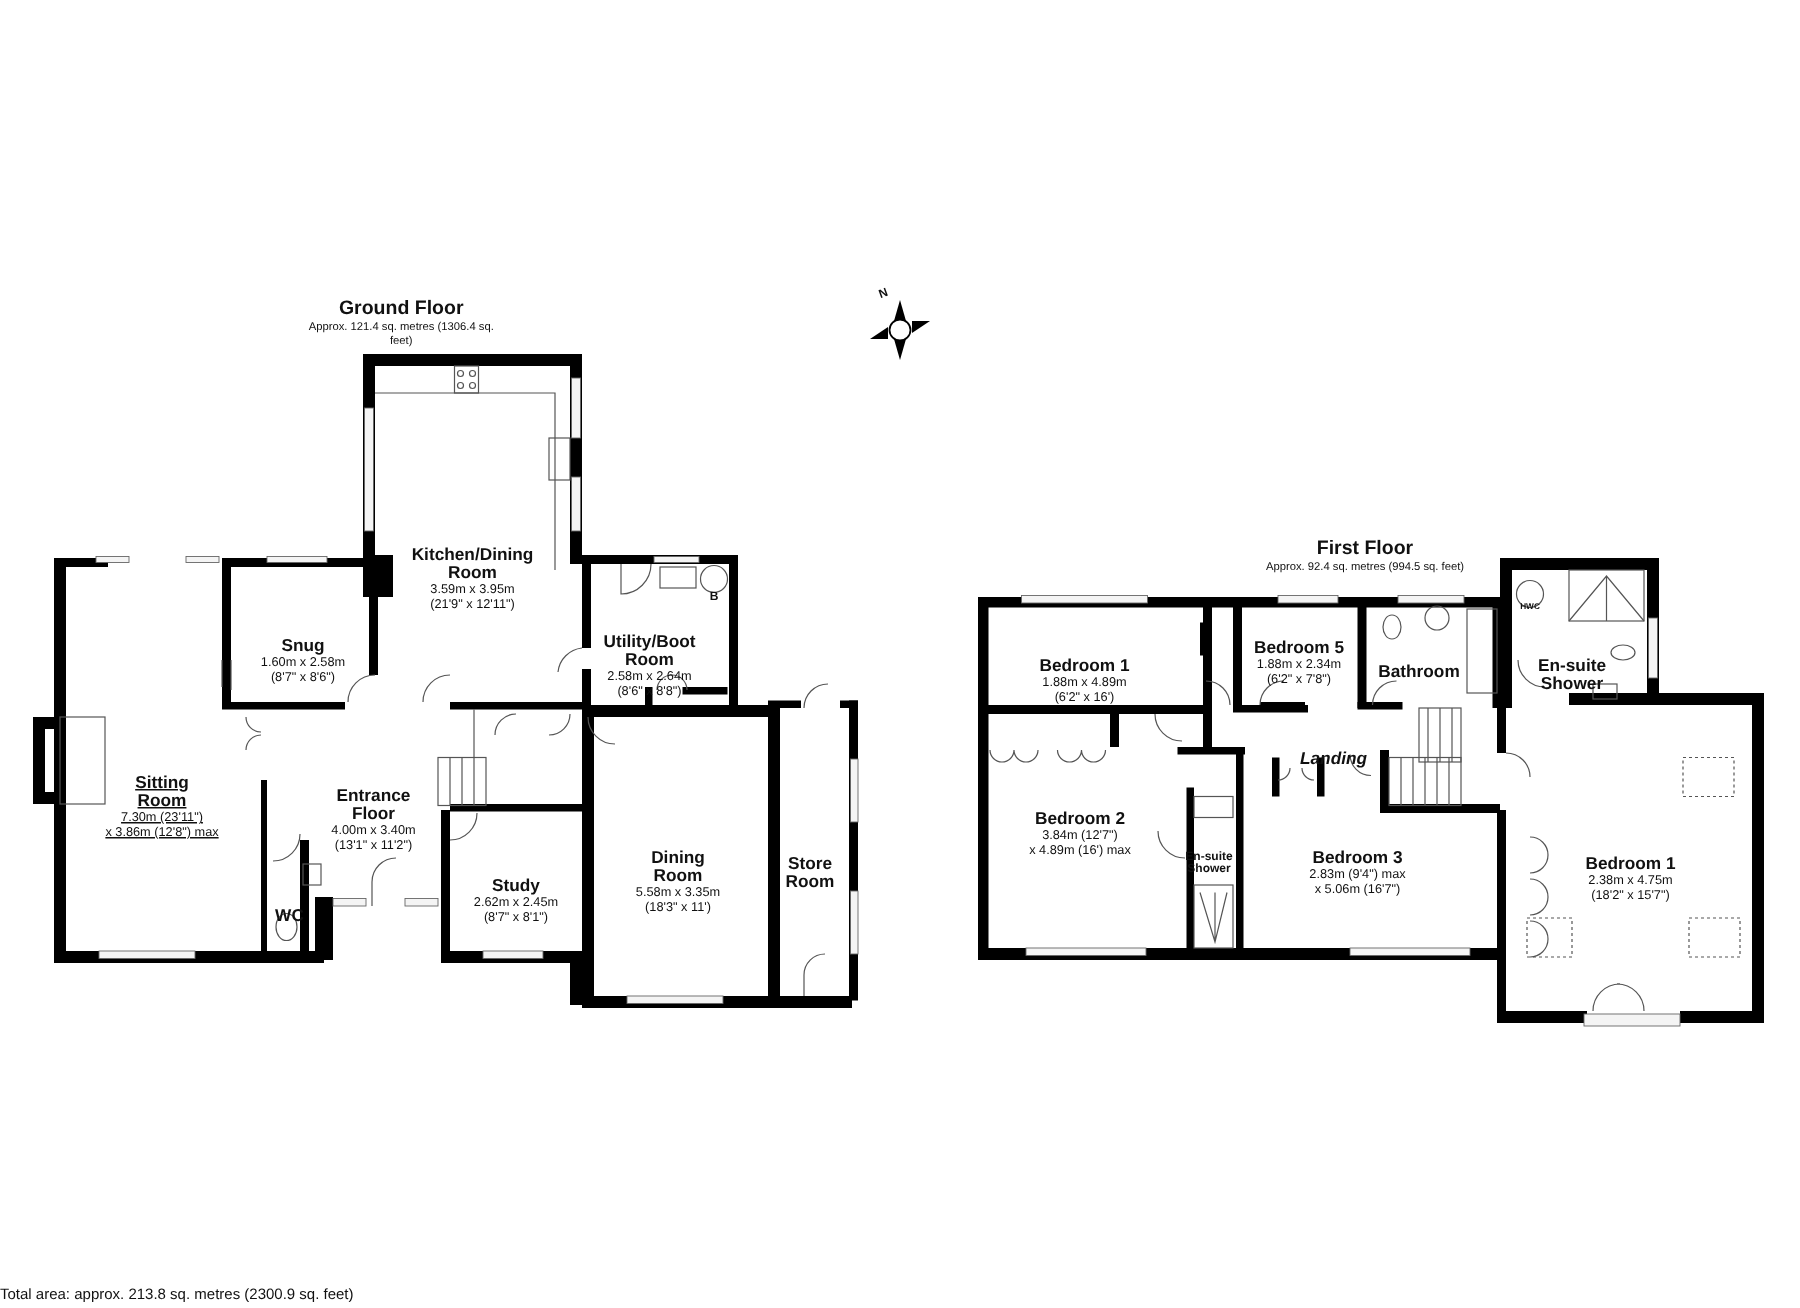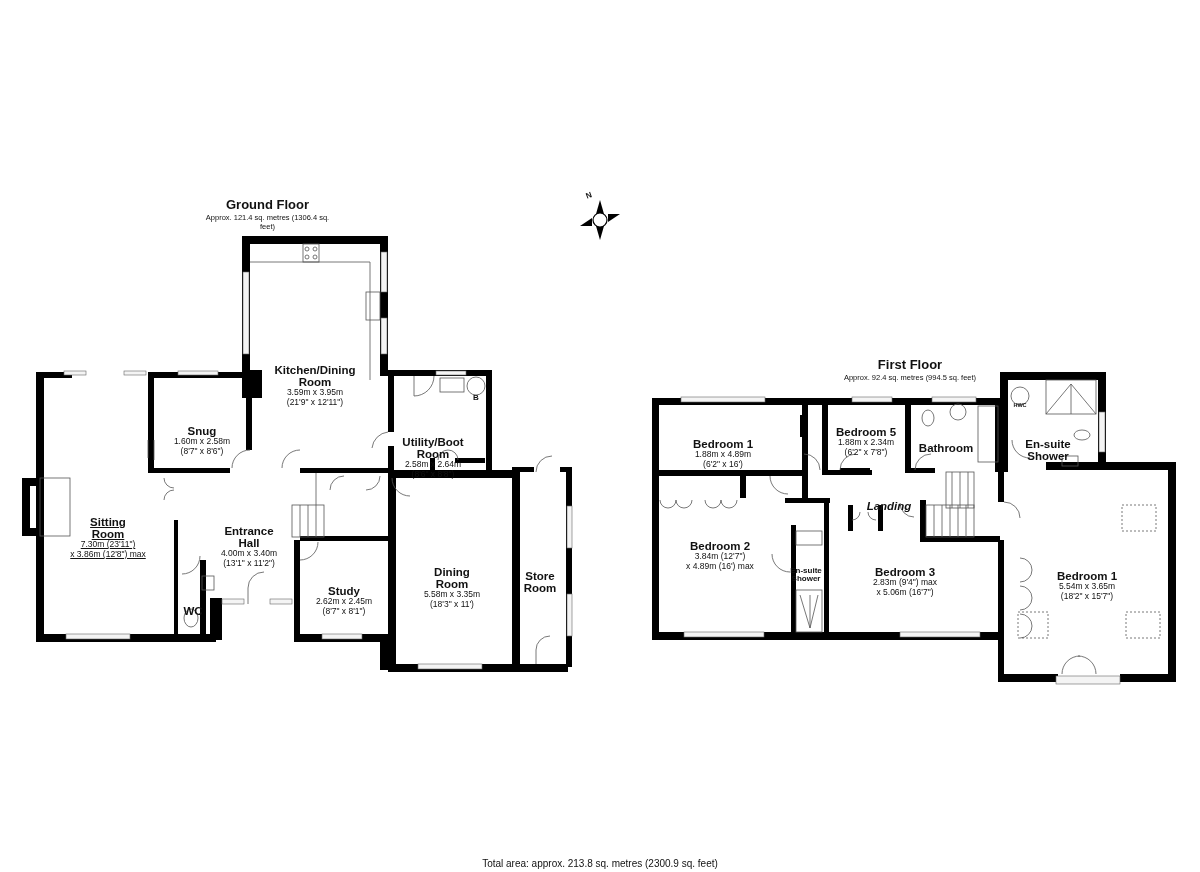--- a/index.html
+++ b/index.html
@@ -5,21 +5,21 @@
   html, body { margin:0; padding:0; background:#ffffff; }
   body { width:1200px; height:872px; position:relative; overflow:hidden; font-family:"Liberation Sans", sans-serif; color:#111; }
   svg.plan { position:absolute; left:0; top:0; }
   .floor-title { position:absolute; text-align:center; }
   .floor-title .t { font-weight:bold; font-size:13px; display:block; }
   .floor-title .s { font-size:7.5px; display:block; margin-top:1px; }
   .room-label { position:absolute; text-align:center; transform:translate(-50%, 0); white-space:nowrap; line-height:1.05;margin-top:12px; }
   .room-label .n { font-weight:bold; font-size:11.5px; display:block; }
   .room-label .d { font-size:8.5px; display:block; line-height:1.15; }
   .room-label.small .n { font-size:8px; }
-  .total { position:absolute; left:0; width:1200px; top:858px; text-align:center; font-size:10px; }
+  .total { position:absolute; left:0; width:1200px; top:858px; font-size:10px; }
   .compass-n { position:absolute; left:586px; top:191px; font-size:8px; font-weight:bold; transform:rotate(-20deg); }
 </style>
 </head>
 <body>
 
 <svg class="plan" width="1200" height="872" viewBox="0 0 1200 872">
   <defs>
     <pattern id="win" width="4" height="4" patternUnits="userSpaceOnUse">
         <rect width="4" height="4" fill="#f4f4f4"></rect>
       </pattern>
@@ -215,35 +215,35 @@
   <span class="n">Kitchen/Dining</span>
   <span class="n">Room</span>
   <span class="d">3.59m x 3.95m</span>
   <span class="d">(21'9" x 12'11")</span>
 </div>
 <div class="room-label" style="left:202px; top:413px;">
   <span class="n">Snug</span>
   <span class="d">1.60m x 2.58m</span>
   <span class="d">(8'7" x 8'6")</span>
 </div>
-<div class="room-label" style="left:433px; top:424px;">
+<div class="room-label" style="left:433px; top:410px;">
   <span class="n">Utility/Boot</span>
   <span class="n">Room</span>
   <span class="d">2.58m x 2.64m</span>
   <span class="d">(8'6" x 8'8")</span>
 </div>
 <div class="room-label" style="left:108px; top:504px;text-decoration:underline;">
   <span class="n">Sitting</span>
   <span class="n">Room</span>
   <span class="d">7.30m (23'11")</span>
   <span class="d">x 3.86m (12'8") max</span>
 </div>
 <div class="room-label" style="left:249px; top:513px;">
   <span class="n">Entrance</span>
-  <span class="n">Hall</span>
+  <span class="n">Floor</span>
   <span class="d">4.00m x 3.40m</span>
   <span class="d">(13'1" x 11'2")</span>
 </div>
 <div class="room-label" style="left:193px; top:593px;">
   <span class="n">WC</span>
 </div>
 <div class="room-label" style="left:344px; top:573px;">
   <span class="n">Study</span>
   <span class="d">2.62m x 2.45m</span>
   <span class="d">(8'7" x 8'1")</span>
@@ -291,20 +291,20 @@
   <span class="n">En-suite</span>
   <span class="n">Shower</span>
 </div>
 <div class="room-label" style="left:905px; top:554px;">
   <span class="n">Bedroom 3</span>
   <span class="d">2.83m (9'4") max</span>
   <span class="d">x 5.06m (16'7")</span>
 </div>
 <div class="room-label" style="left:1087px; top:558px;">
   <span class="n">Bedroom 1</span>
-  <span class="d">5.54m x 3.65m</span>
+  <span class="d">2.38m x 4.75m</span>
   <span class="d">(18'2" x 15'7")</span>
 </div>
 <div class="room-label small" style="left:1020px; top:391px;">
   <span class="n" style="font-size:5.5px;">HWC</span>
 </div>
 
 <div class="total">Total area: approx. 213.8 sq. metres (2300.9 sq. feet)</div>
 
 </body></html>

